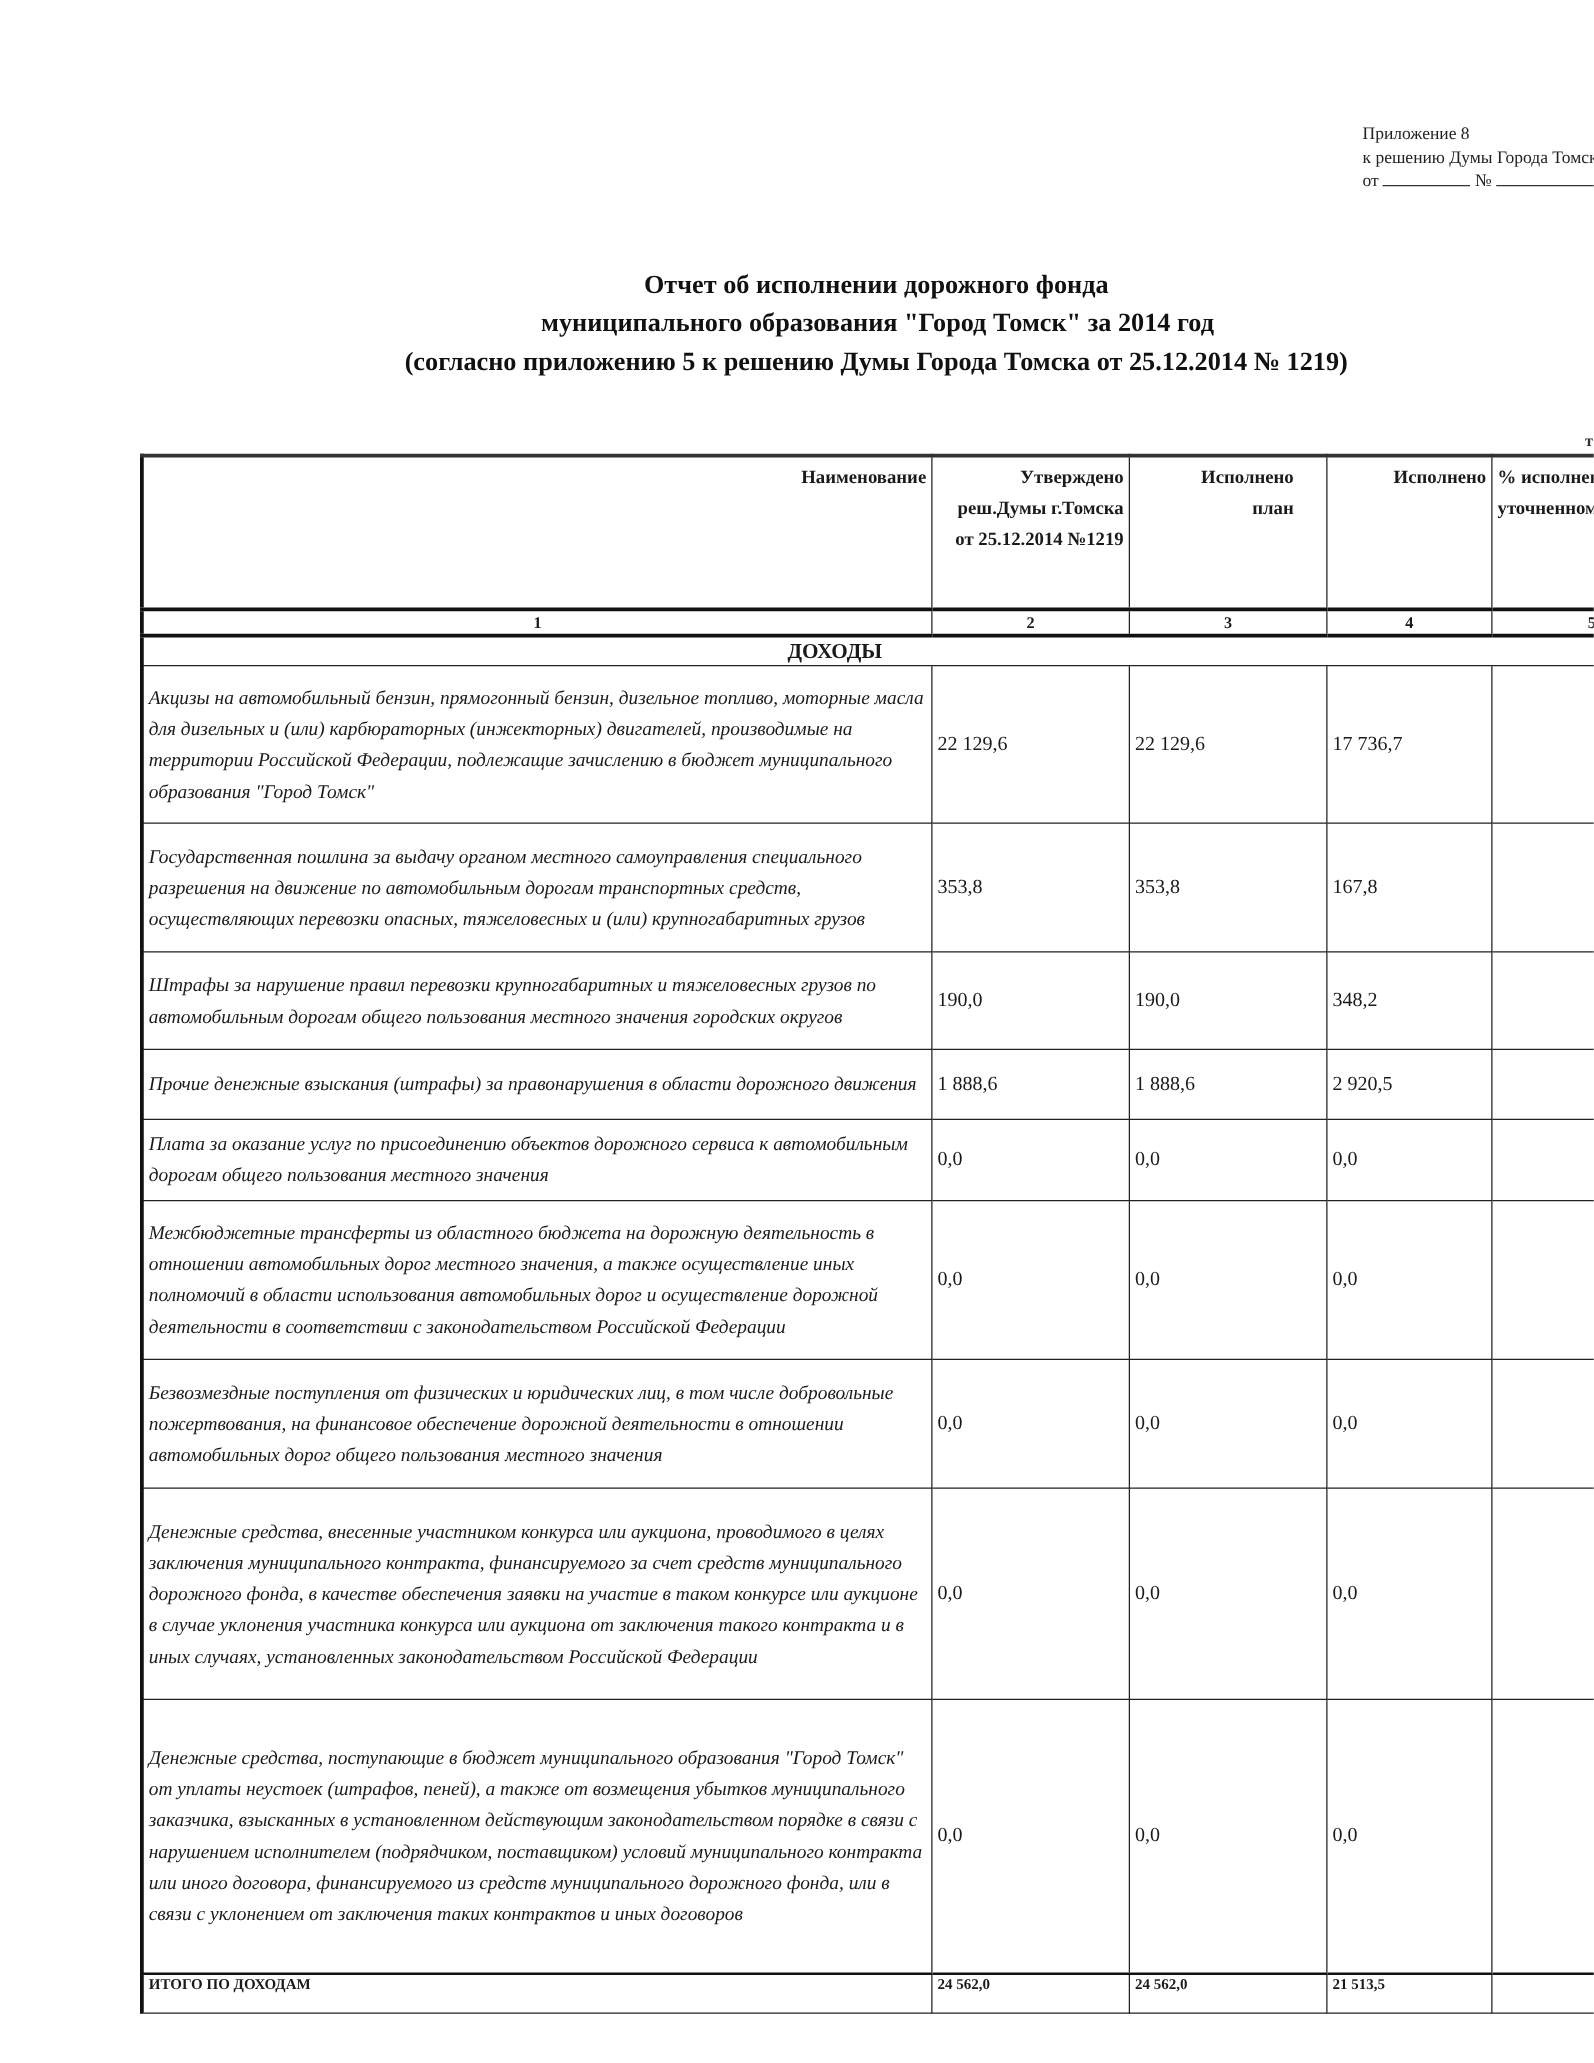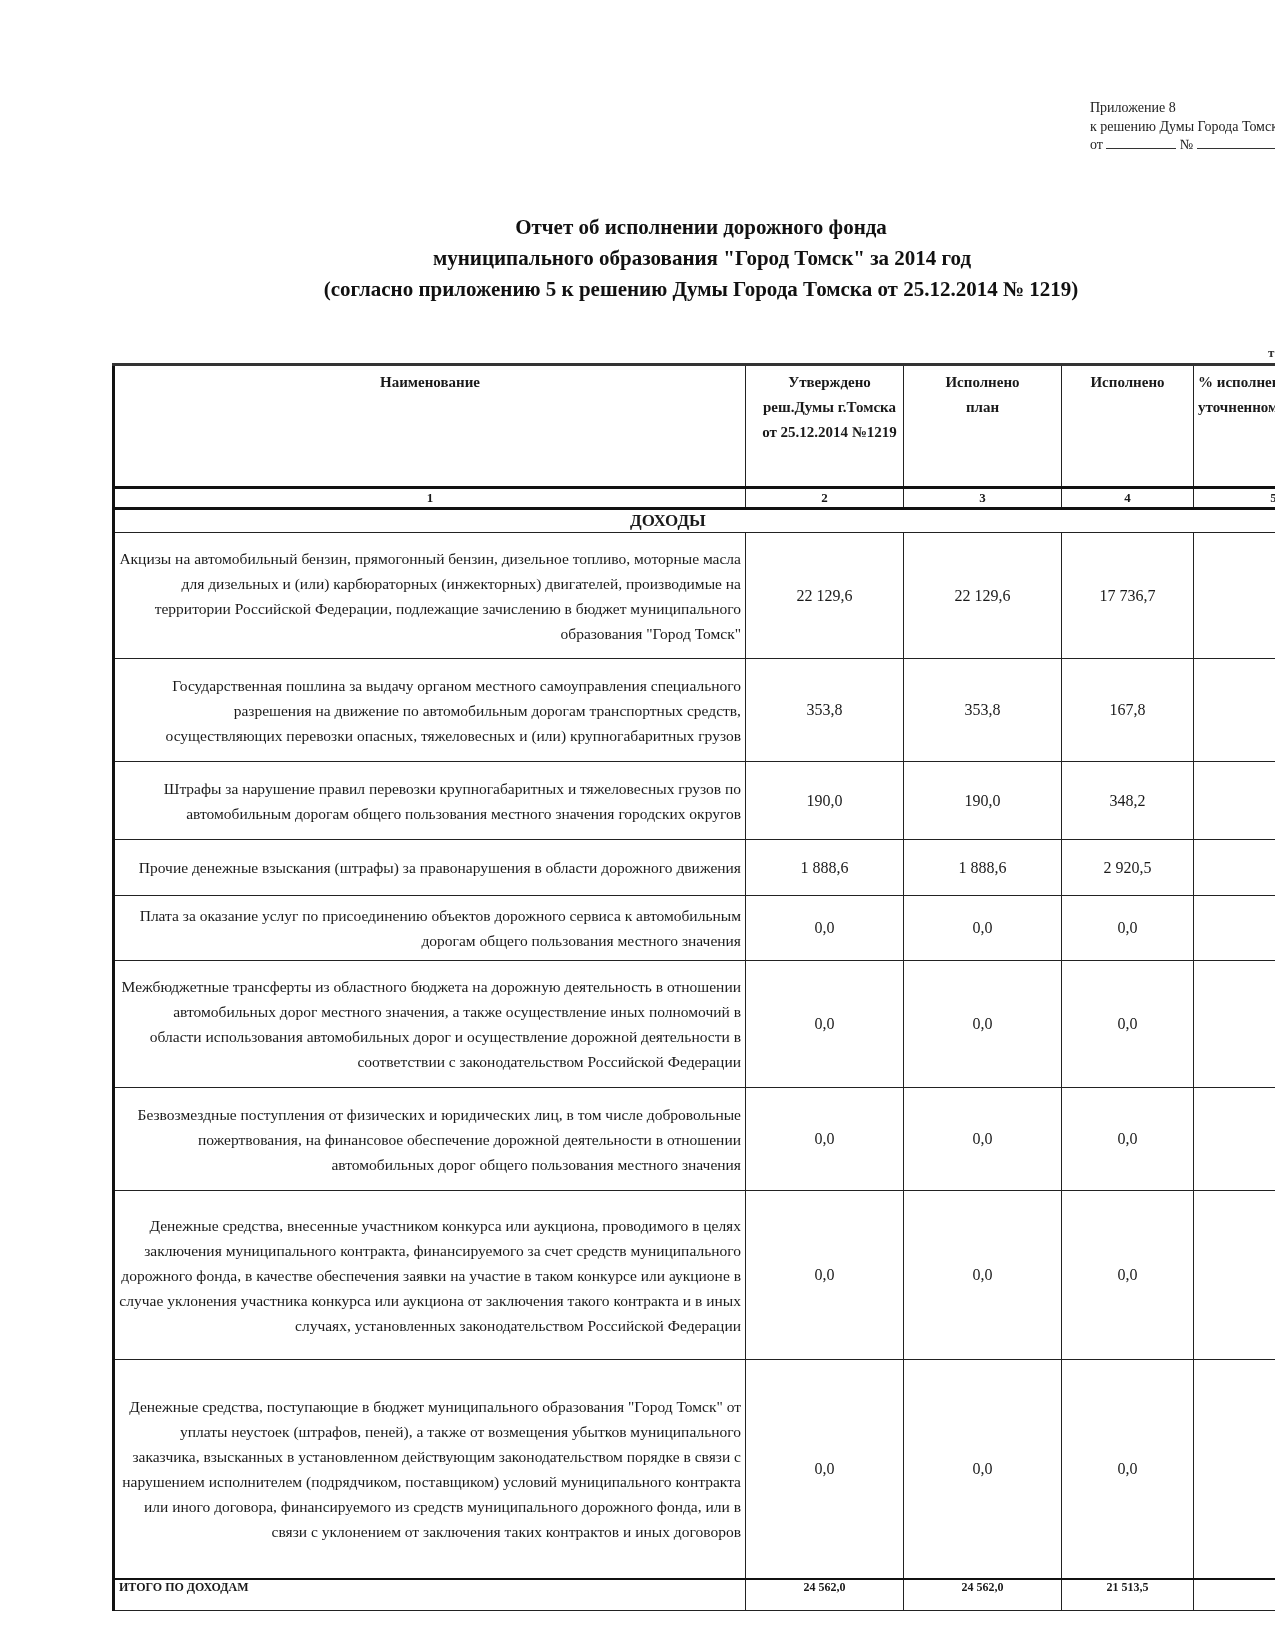--- a/index.html
+++ b/index.html
@@ -31,25 +31,25 @@
   }
   table.report td, table.report th {
     border: 1.5px solid #222;
     padding: 0 4px;
     vertical-align: middle;
   }
   th { font-weight: bold; vertical-align: top !important; text-align: center; font-size: 15px; line-height: 25px; padding-top: 4px !important; }
   .col-name { width: 632px; }
   .col-n { width: 158px; }
   .col-pct { width: 160px; }
-  tr.header-row th { height: 116px; }
+  tr.header-row th { height: 116px; text-align: right; }
   tr.num-row td { height: 18px; text-align: center; font-weight: bold; font-size: 13px; line-height: 16px; border-top: 3px solid #111; border-bottom: 3px solid #111; }
   tr.section-row td { text-align: center; font-weight: bold; font-size: 17px; height: 22px; line-height: 20px; }
-  td.name { line-height: 25px; font-size: 15.5px; text-align: right; vertical-align: top; padding-top: 1px; }
-  td.num { text-align: center; padding-right: 6px; font-size: 16px; margin-top: 28px; }
+  td.name { line-height: 25px; font-size: 15.5px; text-align: left; vertical-align: top; padding-top: 1px; font-style: italic; }
+  td.num { text-align: left; padding-right: 6px; font-size: 16px; margin-top: 28px; }
   td.pct { }
   tr.total-row td { font-weight: bold; font-size: 12px; height: 30px; vertical-align: top; border-top: 2px solid #111; }
   tr.total-row td.num { vertical-align: top; }
 </style>
 </head>
 <body>
 
 <div class="appendix">
   <div>Приложение 8</div>
   <div>к решению Думы Города Томска</div>

